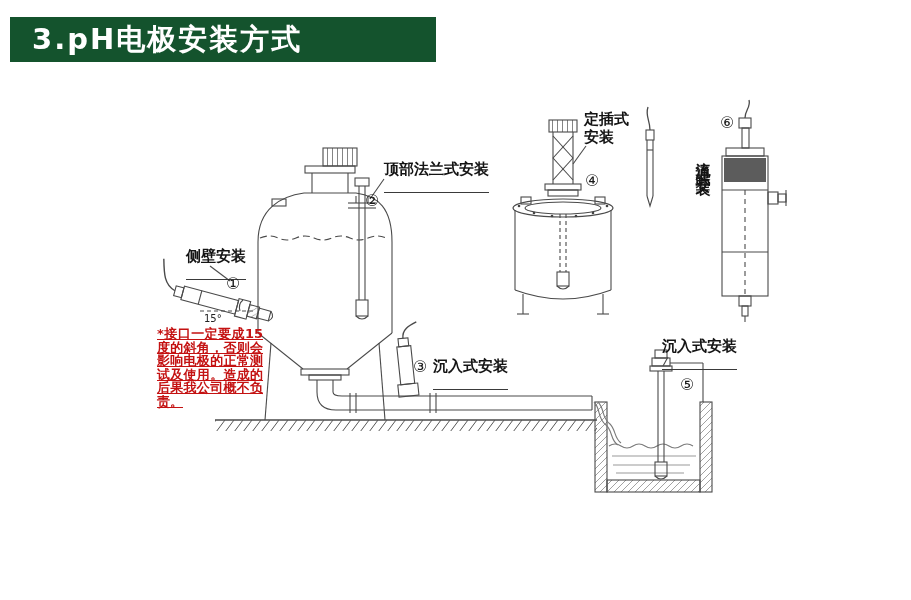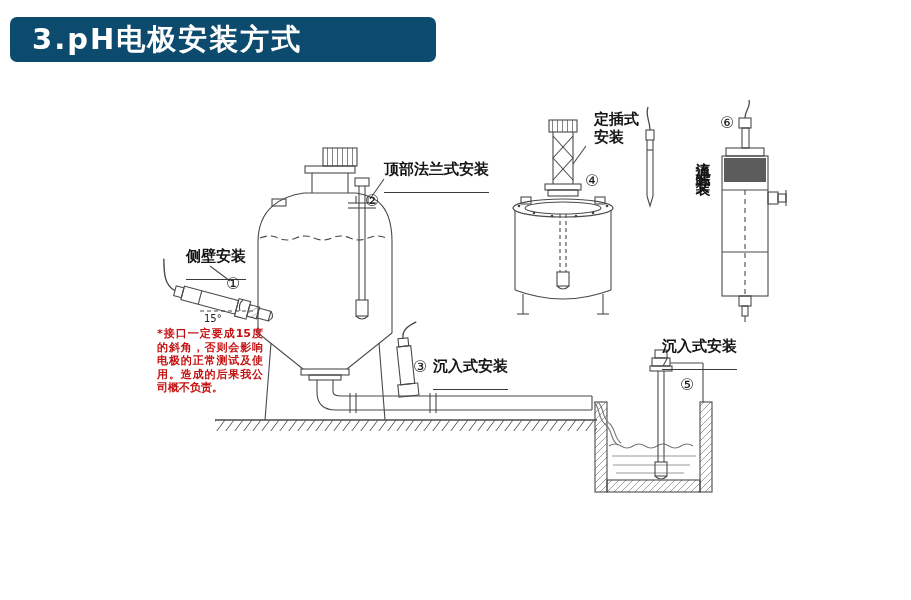--- a/index.html
+++ b/index.html
@@ -4,33 +4,33 @@
 <style>
   html,body{margin:0;padding:0;background:#ffffff;}
   .page{position:relative;width:911px;height:600px;background:#fff;overflow:hidden;
         font-family:"DejaVu Sans","Liberation Sans",sans-serif;}
   .header{position:absolute;left:10px;top:17px;width:426px;height:45px;
           display:flex;align-items:center;box-sizing:border-box;padding-left:22px;
           color:#fff;font-size:29px;font-weight:bold;letter-spacing:2px;}
   .diagram-svg{position:absolute;left:0;top:0;}
   .lbl{position:absolute;font-size:15px;font-weight:700;color:#141414;white-space:nowrap;line-height:18px;}
   .lbl.u{border-bottom:1.5px solid #3a3a3a;padding-bottom:14px;}
-  .lbl-fixed{width:50px;white-space:normal;word-break:break-all;margin-left:10px;}
+  .lbl-fixed{width:50px;white-space:normal;word-break:break-all;}
   .lbl-vert{writing-mode:vertical-rl;text-orientation:upright;letter-spacing:5px;white-space:normal;}
   .marker{position:absolute;font-size:16px;font-weight:400;color:#1a1a1a;line-height:16px;}
-  .warning{position:absolute;width:106px;font-size:11px;line-height:13.5px;font-weight:700;
-           text-align:justify;word-break:break-all;}
+  .warning{position:absolute;width:106px;font-size:13px;line-height:13.5px;font-weight:700;
+           text-align:justify;word-break:break-all;text-decoration:underline;}
   .angle{position:absolute;font-size:10px;color:#222;}
 </style>
 </head>
 <body>
 
 <div class="page">
 
-  <div class="header" style="background: #0c4a6e; border-radius: 7px;">
+  <div class="header" style="background: #14532d;">
     <span>3.pH电极安装方式</span>
   </div>
 
   <svg class="diagram-svg" width="911" height="600" viewBox="0 0 911 600">
     <defs>
       <pattern id="hatch" width="7" height="7" patternUnits="userSpaceOnUse">
         <path d="M0,7 L7,0" stroke="#8a8a8a" stroke-width="0.8" fill="none"></path>
       </pattern>
       <pattern id="ghatch" width="9" height="12" patternUnits="userSpaceOnUse">
         <path d="M0,12 L9,0" stroke="#555" stroke-width="1" fill="none"></path>

